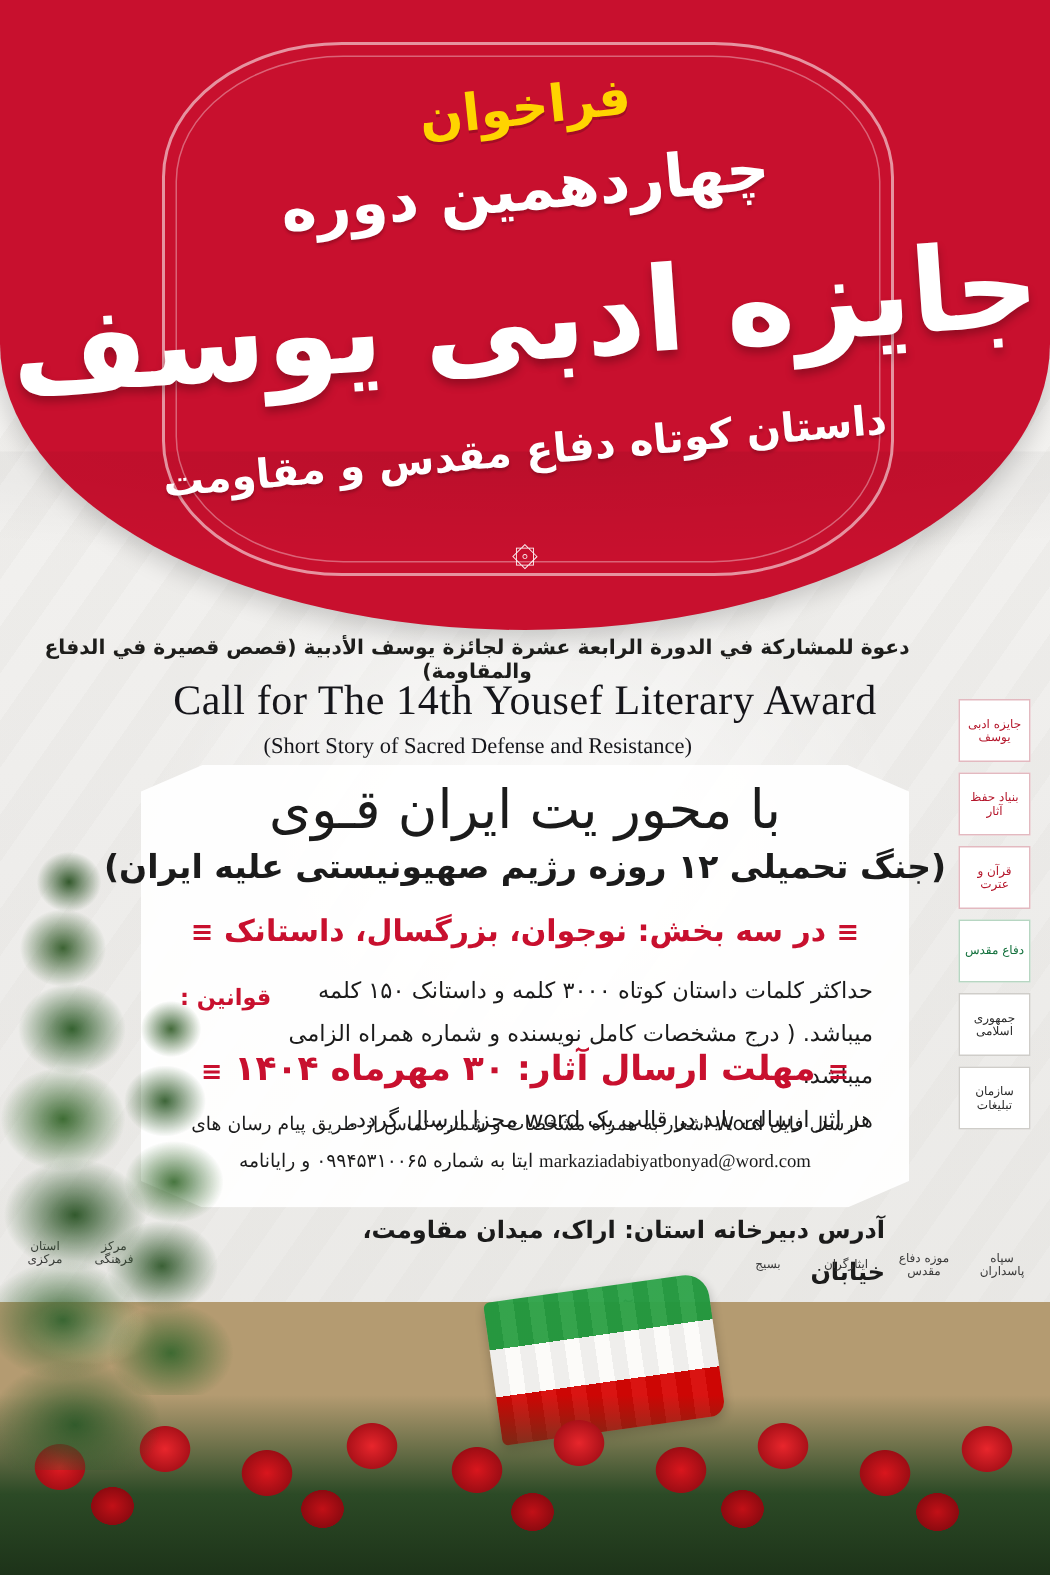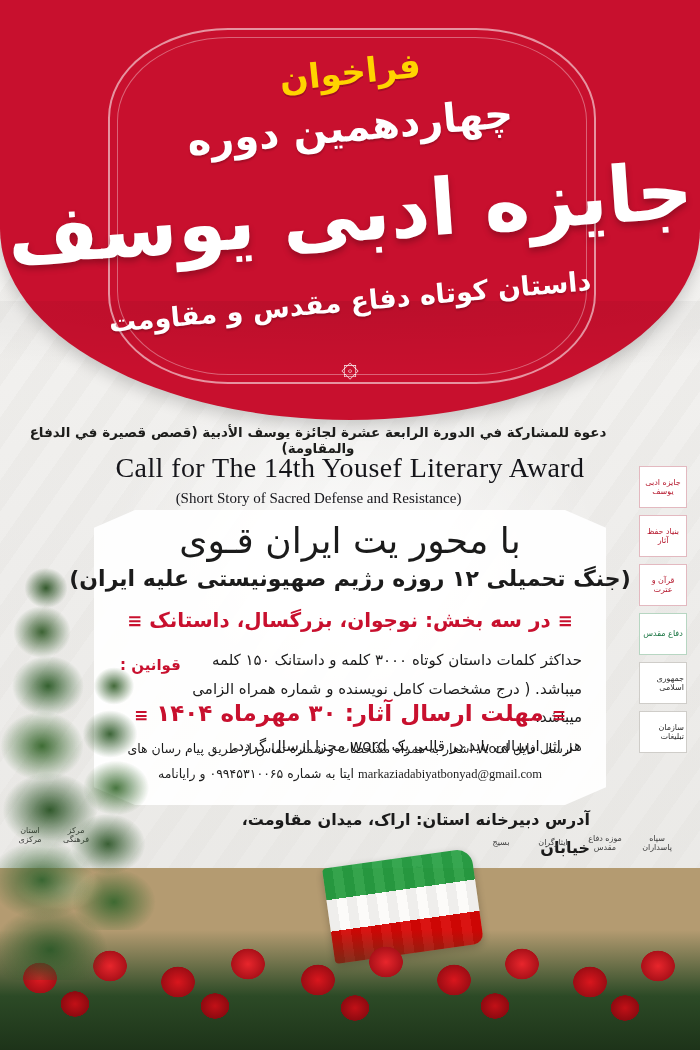--- a/index.html
+++ b/index.html
@@ -285,36 +285,36 @@
     font-size: 8px;
     color: #6b6b6b;
     text-align: center;
     line-height: 1.15;
     overflow: hidden;
     padding: 2px;
     box-sizing: border-box;
   }
   .logo.red { background: #fff; color: #b5172c; border-color:#e3b9c0; }
   .logo.green { background: #fff; color: #13713d; border-color:#b7d6c2; }
-  .logo.dark { background: #fff; color: #2b2b2b; text-align: right; }
+  .logo.dark { background: #fff; color: #2b2b2b; }
 
   .logos-bottom {
     position: absolute;
     left: 10px; top: 812px;
     width: 180px;
     display: flex;
     flex-direction: row;
     justify-content: flex-start;
     gap: 6px;
   }
   .logos-bottom .logo { width: 40px; height: 46px; border: none; background: transparent; color:#3a3a3a; }
 
   .logos-bottom-2 {
     position: absolute;
-    left: 419px; top: 818px;
+    left: 430px; top: 818px;
     width: 260px;
     display: flex;
     flex-direction: row;
     gap: 8px;
     justify-content: flex-end;
   }
   .logos-bottom-2 .logo { width: 44px; height: 50px; border: none; background: transparent; color:#3a3a3a; }
 
   
   .photo-band {
@@ -453,21 +453,21 @@
 
   <div class="deadline rtl">
     <span class="bars">≡</span>
     <span>مهلت ارسال آثار: ۳۰ مهرماه ۱۴۰۴</span>
     <span class="bars">≡</span>
   </div>
 
   <div class="submit-info rtl">
     <div>ارسال فایل Word اشعار به همراه مشخصات و شماره تماس از طریق پیام رسان های</div>
     <div>
-      <span class="mail">markaziadabiyatbonyad@gmail.com</span>
+      <span class="mail">markaziadabiyatbonyad@word.com</span>
       <span>ایتا به شماره ۰۹۹۴۵۳۱۰۰۶۵ و رایانامه</span>
     </div>
   </div>
 
   <div class="address rtl">
     <div>آدرس دبیرخانه استان: اراک، میدان مقاومت، خیابان</div>
     <div>موزه، اداره کل حفظ آثار و نشر ارزش‌های دفاع مقدس</div>
     <div>استان مرکزی</div>
   </div>
   <div class="phone rtl">

